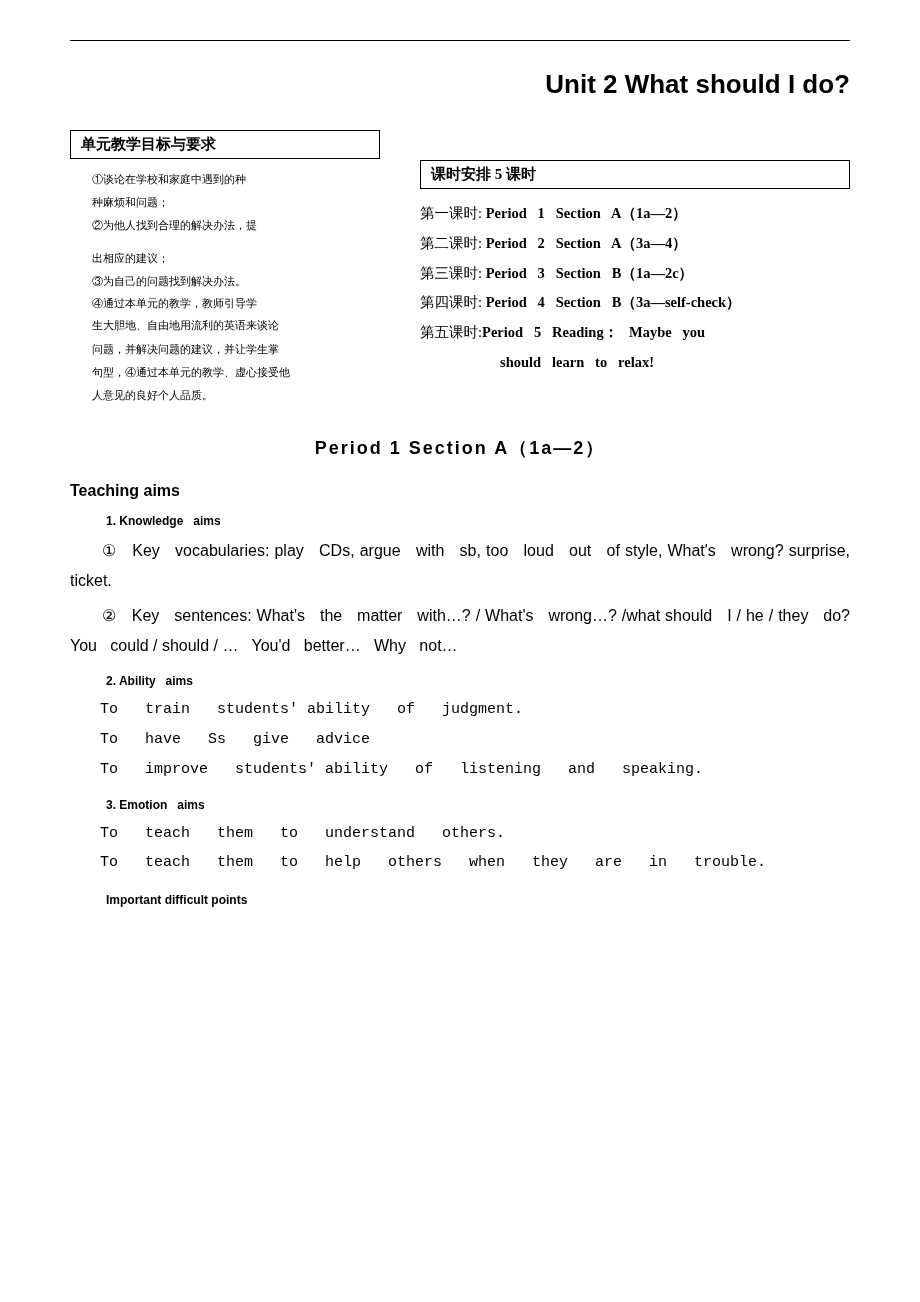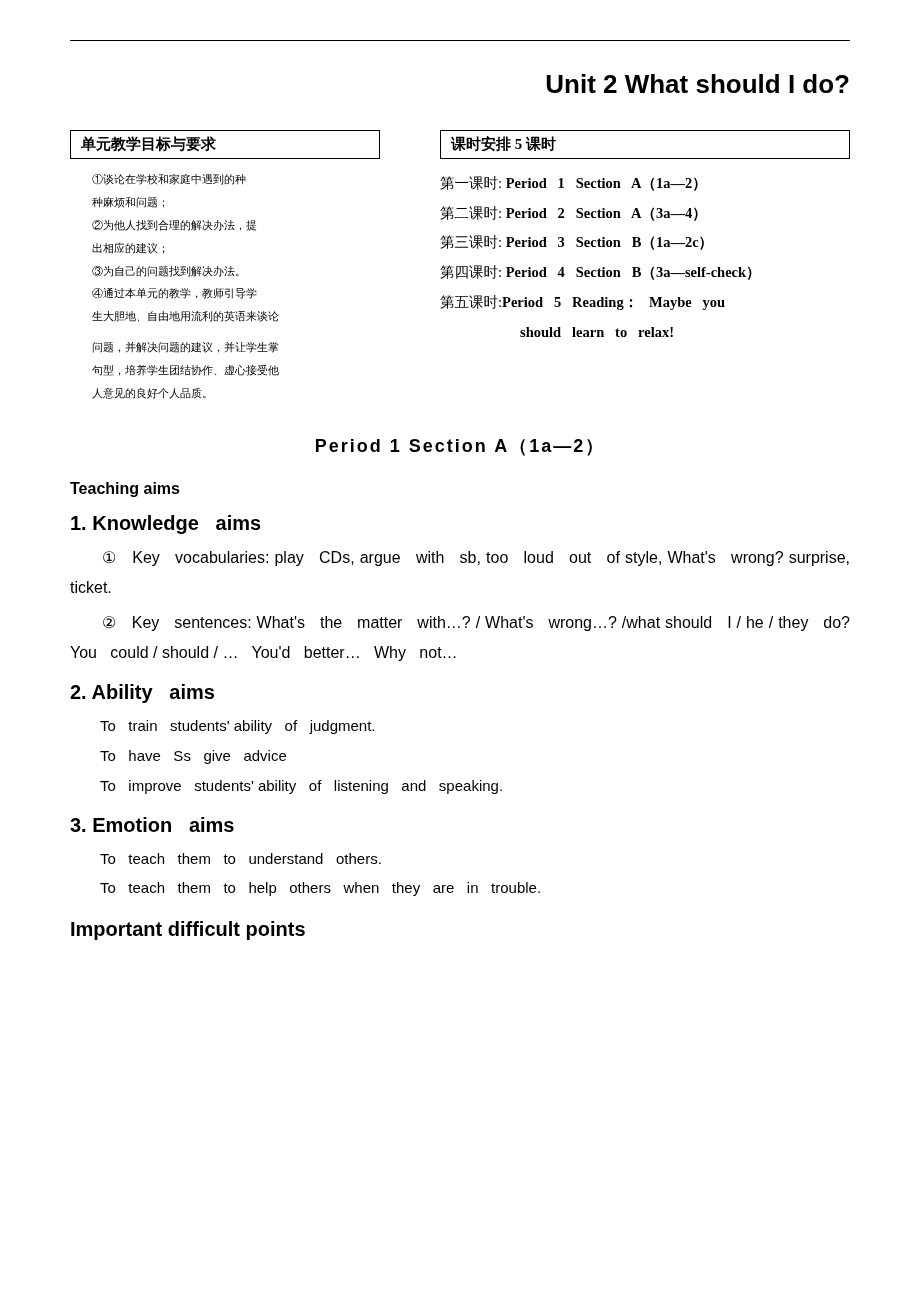--- a/index.html
+++ b/index.html
@@ -23,22 +23,22 @@
     .main-title {
       text-align: right;
       font-size: 26px;
       font-weight: bold;
       margin-bottom: 30px;
       font-family: Arial, sans-serif;
     }
     .info-row {
       display: flex;
       flex-direction: row;
-      align-items: flex-start;
-      gap: 60px;
+      align-items: center;
+      gap: 40px;
       margin-bottom: 20px;
     }
     .box-label {
       border: 1.5px solid #000;
       padding: 4px 10px;
       font-size: 15px;
       font-weight: bold;
       white-space: nowrap;
       font-family: "SimSun", serif;
     }
@@ -50,39 +50,40 @@
       font-family: Arial, sans-serif;
       letter-spacing: 2px;
     }
     .heading1 {
       font-size: 16px;
       font-weight: bold;
       margin-bottom: 12px;
       font-family: Arial, sans-serif;
     }
     .heading2 {
-      font-size: 20px;
+      font-size: 12px;
       font-weight: bold;
       margin-bottom: 8px;
       margin-top: 14px;
       font-family: Arial, sans-serif;
+      margin-left: 36px;
     }
     .content-para {
       text-indent: 2em;
       font-size: 16px;
       line-height: 1.85;
       margin-bottom: 6px;
       font-family: Arial, "Times New Roman", serif;
       text-align: justify;
     }
     .content-line {
       font-size: 15px;
       line-height: 1.85;
       margin-bottom: 2px;
-      font-family: Liberation Sans, sans-serif;
+      font-family: Liberation Mono, monospace;
       text-align: justify;
       padding-left: 30px;
     }
     .left-content {
       padding-left: 2em;
       font-size: 11px;
       line-height: 1.9;
       font-family: "SimSun", serif;
     }
     .period-bold {
@@ -96,27 +97,27 @@
 
 <h1 class="main-title">Unit 2 What should I do?</h1>
 
 <div class="info-row">
   <div style="width:310px;">
     <div class="box-label">单元教学目标与要求</div>
     <div style="height:10px;"></div>
     <div class="left-content">
       <div style="margin-bottom:2px;">①谈论在学校和家庭中遇到的种</div>
       <div style="margin-bottom:2px;">种麻烦和问题；</div>
-      <div style="margin-bottom:2px;">②为他人找到合理的解决办法，提</div>
+      <div style="margin-bottom:12px;">②为他人找到合理的解决办法，提</div>
       <div style="margin-bottom:2px;">出相应的建议；</div>
       <div style="margin-bottom:2px;">③为自己的问题找到解决办法。</div>
       <div style="margin-bottom:2px;">④通过本单元的教学，教师引导学</div>
-      <div style="margin-bottom:10px;">生大胆地、自由地用流利的英语来谈论</div>
+      <div style="margin-bottom:2px;font-family:Liberation Mono, monospace;">生大胆地、自由地用流利的英语来谈论</div>
       <div style="margin-bottom:2px;">问题，并解决问题的建议，并让学生掌</div>
-      <div style="margin-bottom:2px;">句型，培养学生团结协作、虚心接受他</div>
+      <div style="margin-bottom:2px;">句型，④通过本单元的教学、虚心接受他</div>
       <div style="margin-bottom:2px;">人意见的良好个人品质。</div>
     </div>
   </div>
 
   <div style="flex:1;">
     <div class="box-label">课时安排 5 课时</div>
     <div style="height:10px;"></div>
     <div style="font-size:14.5px; font-family:'SimSun',serif; line-height:2.05;">
       <div>第一课时: <span class="period-bold">Period &nbsp; 1 &nbsp; Section &nbsp; A（1a—2）</span></div>
       <div>第二课时: <span class="period-bold">Period &nbsp; 2 &nbsp; Section &nbsp; A（3a—4）</span></div>

